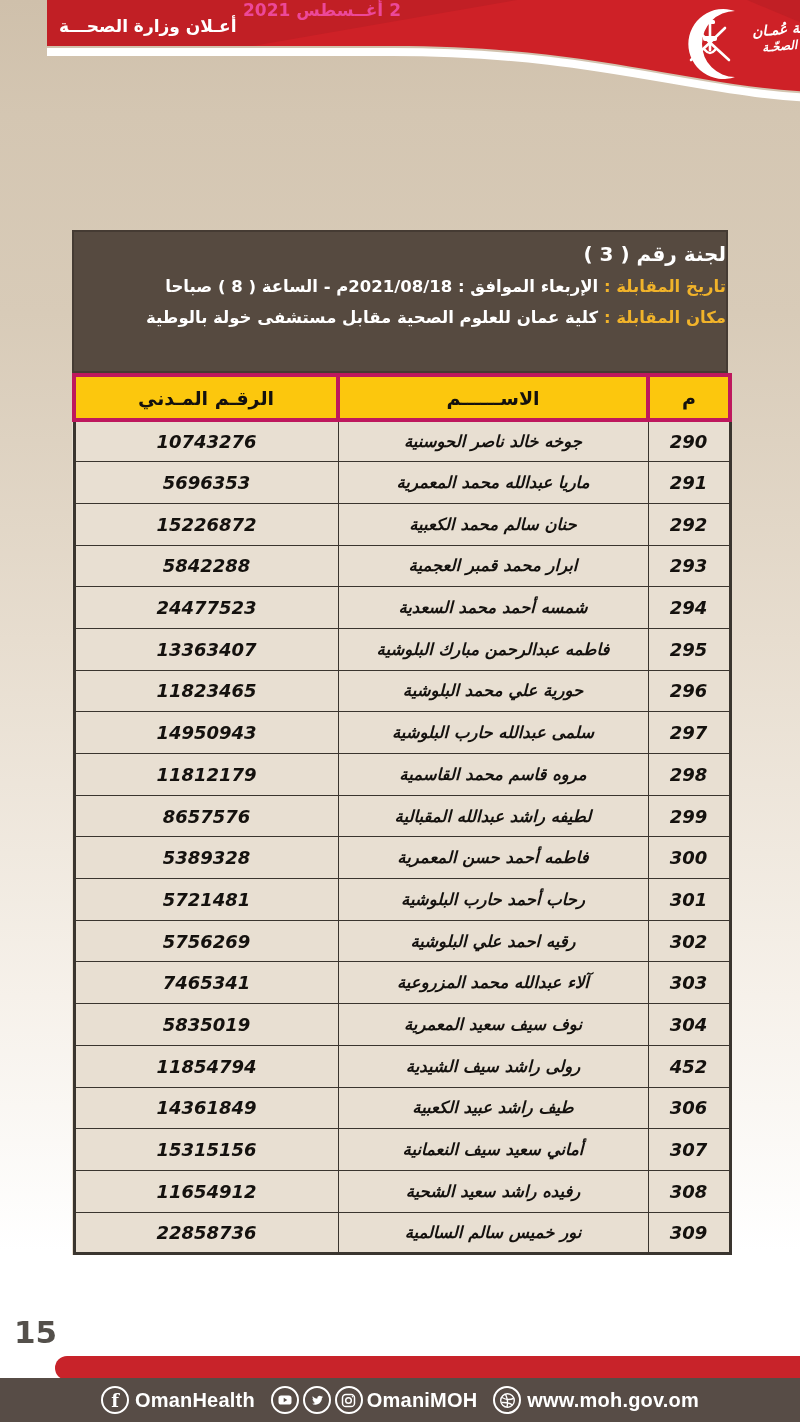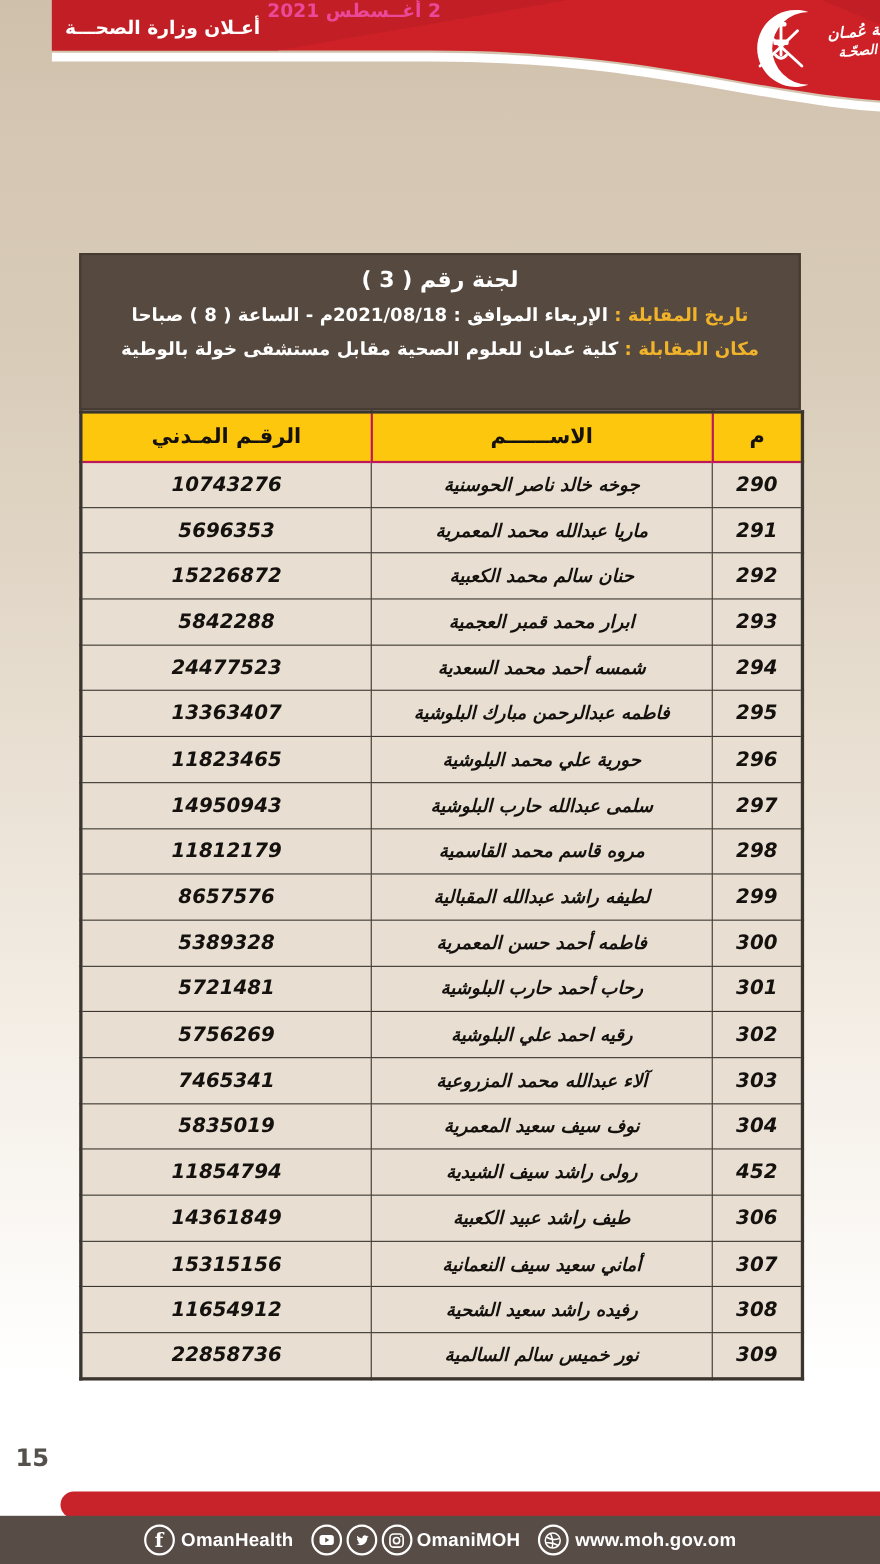--- a/index.html
+++ b/index.html
@@ -12,43 +12,43 @@
 
   
   .banner { position:absolute; top:0; left:0; width:800px; height:110px;margin-left:47px; }
   .banner-title { position:absolute; top:16px; left:12px; color:#fff; font-weight:bold; font-size:17px; direction:rtl; letter-spacing:0; }
   .banner-date  { position:absolute; top:0; left:196px; color:#ec4899; font-weight:bold; font-size:17px; direction:rtl; }
   .logo-callig { position:absolute; top:20px; left:700px; width:95px; color:#fff; direction:rtl; text-align:center; transform:rotate(-5deg); font-style:italic; font-weight:bold; line-height:1.25; }
   .logo-callig .l1 { font-size:14px; }
   .logo-callig .l2 { font-size:12px; }
 
   
-  .committee { position:absolute; left:72px; top:230px; width:656px; height:143px; background:#564a40; border:2px solid #453b33; color:#fff; direction:rtl; text-align:center; padding:10px 14px 0 14px; }
+  .committee { position:absolute; left:72px; top:230px; width:656px; height:143px; background:#564a40; border:2px solid #453b33; color:#fff; direction:rtl; padding:10px 0 0 14px; }
   .committee .c-title { font-size:20px; font-weight:bold; margin-bottom:11px; }
   .committee .c-line { font-size:16.5px; font-weight:bold; margin-bottom:12px; white-space:nowrap; }
   .committee .c-label { color:#f1b32a; }
   .committee .c-value { color:#fff; }
 
   
   table.roster { position:absolute; left:72px; top:373px; width:656px; border-collapse:collapse; table-layout:fixed; direction:rtl; background:#e8dfd2; border:3px solid #3a352f; }
   table.roster col.c-no   { width:82px; }
   table.roster col.c-name { width:310px; }
   table.roster col.c-id   { width:264px; }
-  table.roster th { background:#fcc70d; color:#14110e; font-size:19px; font-weight:bold; height:45px; border:2px solid #be185d; }
+  table.roster th { background:#fcc70d; color:#14110e; font-size:19px; font-weight:bold; height:45px; border:4px solid #be185d; }
   table.roster td { border:1.6px solid #3a352f; height:41.7px; color:#14110e; font-weight:bold; text-align:center; vertical-align:middle; overflow:hidden; white-space:nowrap;font-style:italic; }
   td.cell-no { font-size:18px; }
   td.cell-name { font-size:16.5px; }
   td.cell-id { font-size:18px; direction:ltr; }
 
   
-  .page-number { position:absolute; left:14px; top:1314px; font-size:22px; font-weight:bold; color:#54504b; }
+  .page-number { position:absolute; left:14px; top:1314px; font-size:31px; font-weight:bold; color:#54504b; }
   .red-bar { position:absolute; left:55px; top:1356px; width:745px; height:24px; background:#c8232a; border-radius:13px 0 0 13px; }
   .footer { position:absolute; left:0; top:1378px; width:800px; height:44px; background:#574c46; display:flex; align-items:center; justify-content:center; gap:16px; color:#fff; }
   .f-group { display:flex; align-items:center; gap:6px; }
-  .f-label { font-family:"Liberation Sans", sans-serif; font-weight:bold; font-size:17px; letter-spacing:.2px; }
+  .f-label { font-family:"Liberation Sans", sans-serif; font-weight:bold; font-size:20px; letter-spacing:.2px; }
   .circ { width:28px; height:28px; border:2px solid #fff; border-radius:50%; display:flex; align-items:center; justify-content:center; flex:0 0 auto; }
   .circ svg { display:block; }
   .fb-f { font-family:"DejaVu Serif", serif; font-weight:bold; font-size:18px; line-height:1; margin-top:1px; }
 </style>
 </head>
 <body>
 
 <div class="page">
   <div class="page-bg"></div>
 

